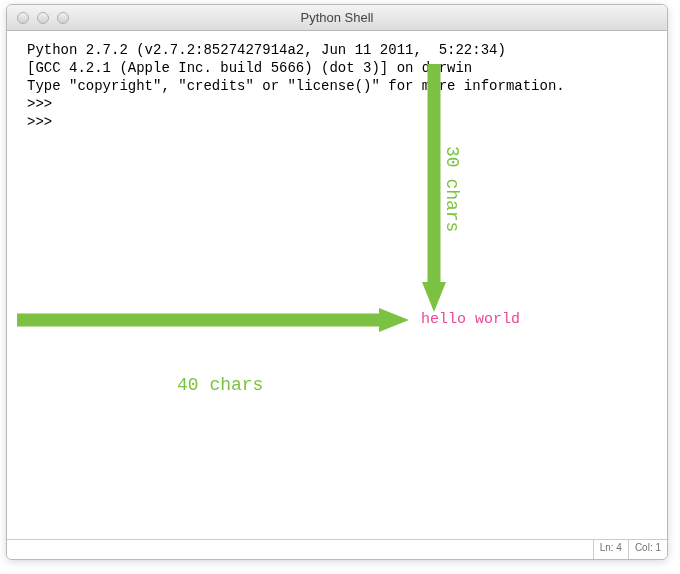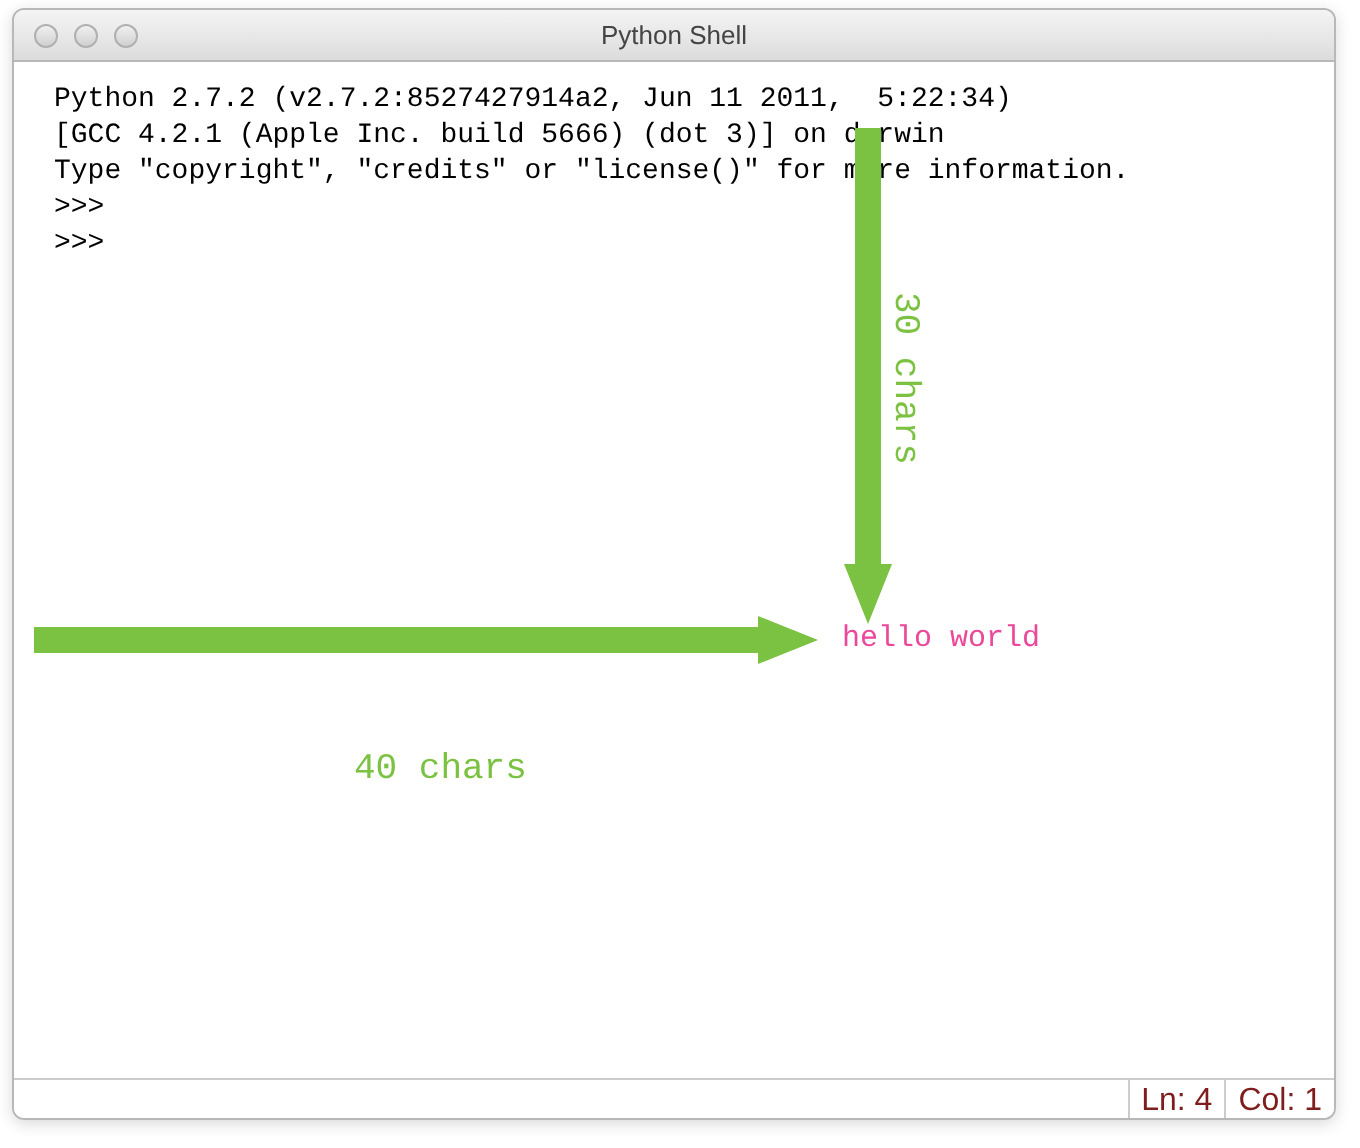--- a/index.html
+++ b/index.html
@@ -101,22 +101,22 @@
     margin-top: 43px;
   }
   .statusbar {
     position: absolute;
     bottom: 0; left: 0; right: 0;
     height: 20px;
     border-top: 1px solid #ccc;
     display: flex;
     justify-content: flex-end;
     font-family: "Lucida Grande","Helvetica Neue",sans-serif;
-    font-size: 16px;
-    color: #7f1d1d;
+    font-size: 10px;
+    color: #737373;
     background: #fff;
   }
   .status-cell {
     border-left: 1px solid #ccc;
     padding: 2px 6px;
   }
 </style>
 </head>
 <body>
 

